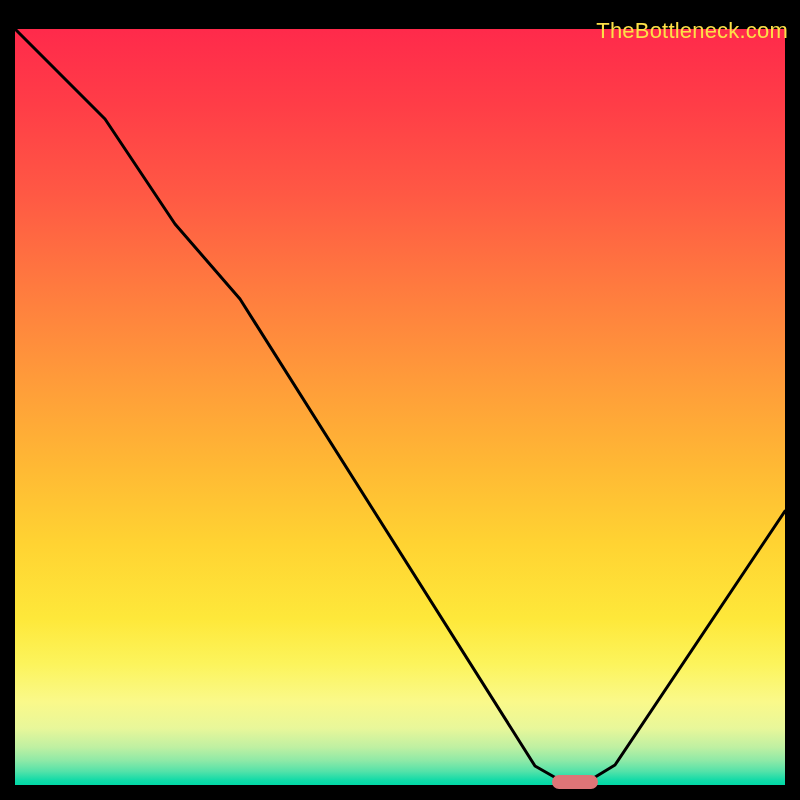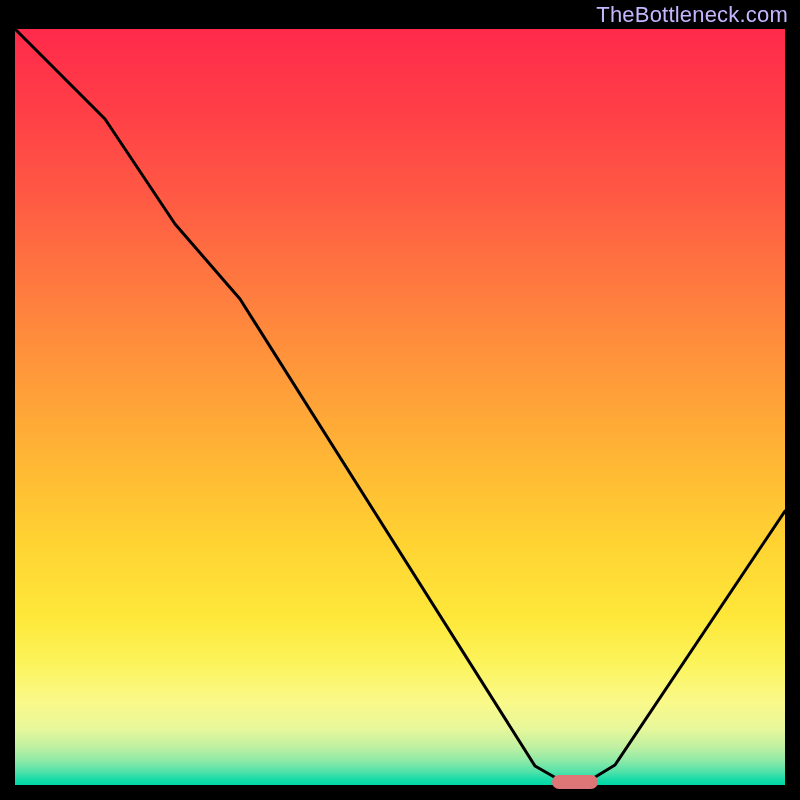--- a/index.html
+++ b/index.html
@@ -12,23 +12,23 @@
     overflow: hidden;
   }
   .frame {
     position: relative;
     width: 800px;
     height: 800px;
     background: #000;
   }
   .watermark {
     position: absolute;
-    top: 2px;
+    top: 18px;
     right: 12px;
-    color: #c4b5fd;
+    color: #fde047;
     font-size: 22px;
     letter-spacing: 0.2px;
     font-weight: 500;
     z-index: 10;
   }
   .plot {
     position: absolute;
     left: 15px;
     top: 29px;
     width: 770px;

